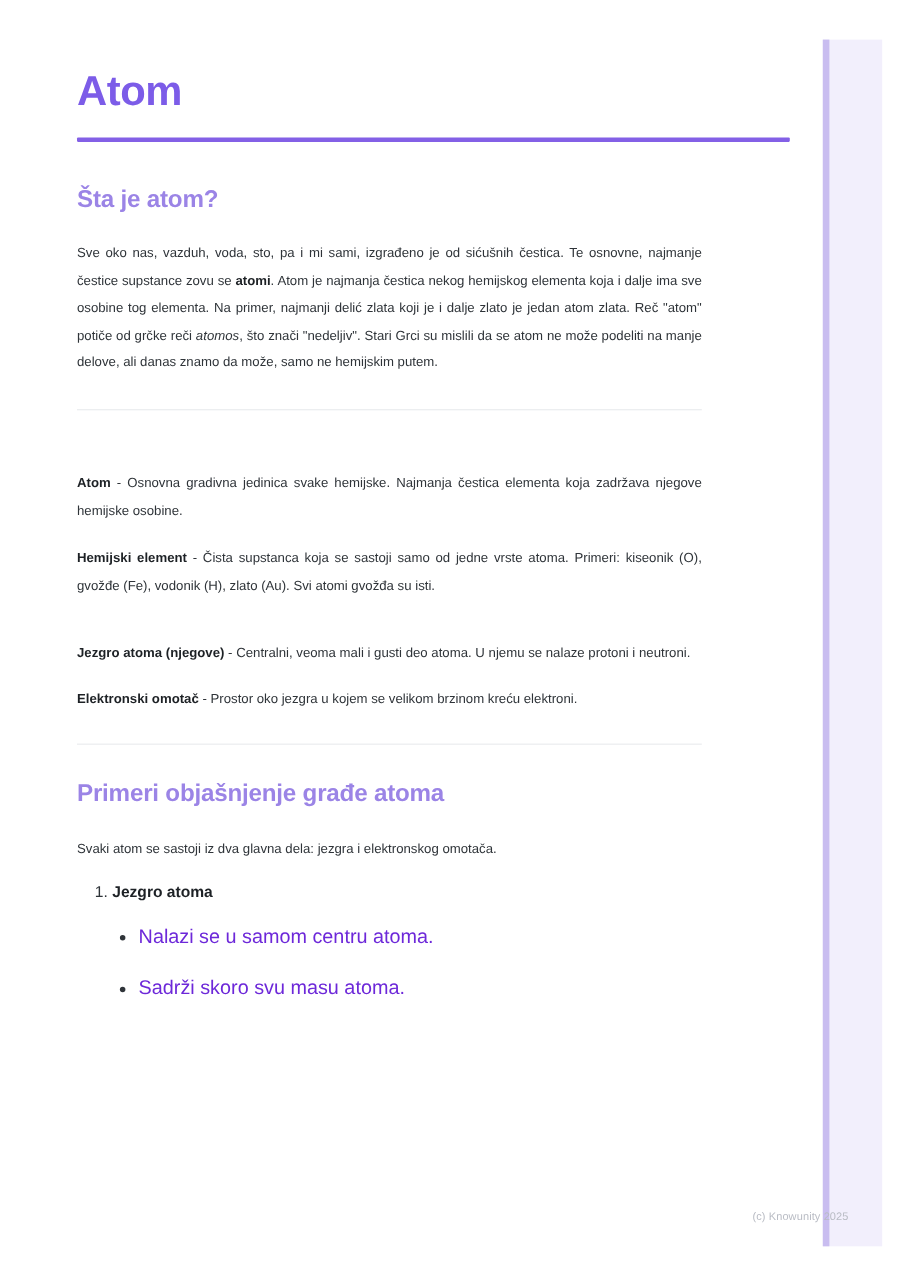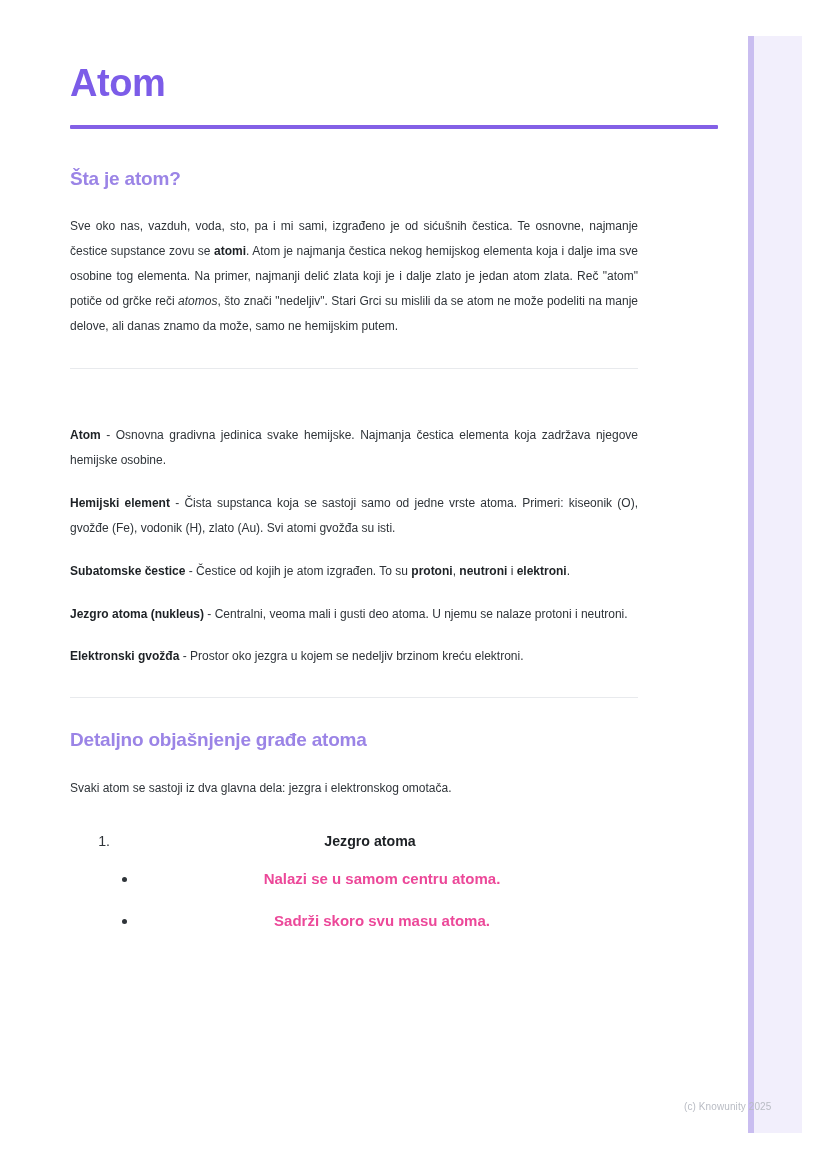--- a/index.html
+++ b/index.html
@@ -66,21 +66,21 @@
     margin-top: 20px;
     width: 648px;
     height: 4px;
     background: #8360e6;
     border-radius: 1px;
   }
 
   
   h2.section-heading {
     margin: 0;
-    font-size: 19px;
+    font-size: 22px;
     line-height: 1.25;
     font-weight: 700;
     color: #9b84e6;
     letter-spacing: -0.2px;
   }
 
   
   .body-col { width: 568px; }
 
   p.para {
@@ -102,47 +102,46 @@
   hr.divider {
     border: 0;
     height: 1px;
     background: #e8eaed;
     width: 568px;
     margin: 0;
   }
 
   
   ol.numbered {
-    margin: 12px;
+    margin: 0;
     padding: 0 0 0 32px;
     list-style: decimal;
     font-size: 14.2px;
     color: #2f3439;
-    text-align: center;
   }
   ol.numbered > li {
     font-weight: 700;
     color: #1d2125;
     line-height: 2.0;
   }
   ol.numbered > li::marker {
     font-weight: 400;
     color: #2f3439;
   }
 
   ul.bullets {
     margin: 12px 0 0 0;
     padding: 0 0 0 24px;
     list-style: disc;
     font-weight: 400;
   }
   ul.bullets > li {
-    font-weight: 700;
-    color: #ec4899;
-    font-size: 15px;
+    font-weight: 400;
+    color: #6d28d9;
+    font-size: 18px;
     line-height: 1.55;
     margin-bottom: 19px;
   }
   ul.bullets > li::marker { color: #2f3439; }
 
   
   .footer-credit {
     position: absolute;
     left: 684px;
     top: 1101px;
@@ -192,37 +191,36 @@
     <div class="body-col">
 
       <p class="para"><span class="term-name">Atom</span><span> - </span><span>Osnovna gradivna jedinica svake hemijske. Najmanja čestica elementa koja zadržava njegove hemijske osobine.</span></p>
 
       <div class="sp-18"></div>
 
       <p class="para"><span class="term-name">Hemijski element</span><span> - </span><span>Čista supstanca koja se sastoji samo od jedne vrste atoma. Primeri: kiseonik (O), gvožđe (Fe), vodonik (H), zlato (Au). Svi atomi gvožđa su isti.</span></p>
 
       <div class="sp-18"></div>
 
-      <p class="para"><span class="term-name">Subatomske čestice</span><span> - </span><span>Čestice od kojih je atom izgrađen. To su </span><b>protoni</b><span>, </span><b>neutroni</b><span> i </span><b>elektroni</b><span>.</span></p>
-
-      <div class="sp-18"></div>
-
-      <p class="para"><span class="term-name">Jezgro atoma (nukleus)</span><span> - </span><span>Centralni, veoma mali i gusti deo atoma. U njemu se nalaze protoni i neutroni.</span></p>
-
-      <div class="sp-18"></div>
-
-      <p class="para"><span class="term-name">Elektronski gvožđa</span><span> - </span><span>Prostor oko jezgra u kojem se nedeljiv brzinom kreću elektroni.</span></p>
+
+      <div class="sp-18"></div>
+
+      <p class="para"><span class="term-name">Jezgro atoma (njegove)</span><span> - </span><span>Centralni, veoma mali i gusti deo atoma. U njemu se nalaze protoni i neutroni.</span></p>
+
+      <div class="sp-18"></div>
+
+      <p class="para"><span class="term-name">Elektronski omotač</span><span> - </span><span>Prostor oko jezgra u kojem se velikom brzinom kreću elektroni.</span></p>
 
     </div>
 
     <div class="sp-28"></div>
     <hr class="divider">
     <div class="sp-30"></div>
 
-    <h2 class="section-heading">Detaljno objašnjenje građe atoma</h2>
+    <h2 class="section-heading">Primeri objašnjenje građe atoma</h2>
 
     <div class="sp-24"></div>
 
     <div class="body-col">
       <p class="para plain">Svaki atom se sastoji iz dva glavna dela: jezgra i elektronskog omotača.</p>
 
       <div class="sp-14"></div>
 
       <ol class="numbered">
         <li>

